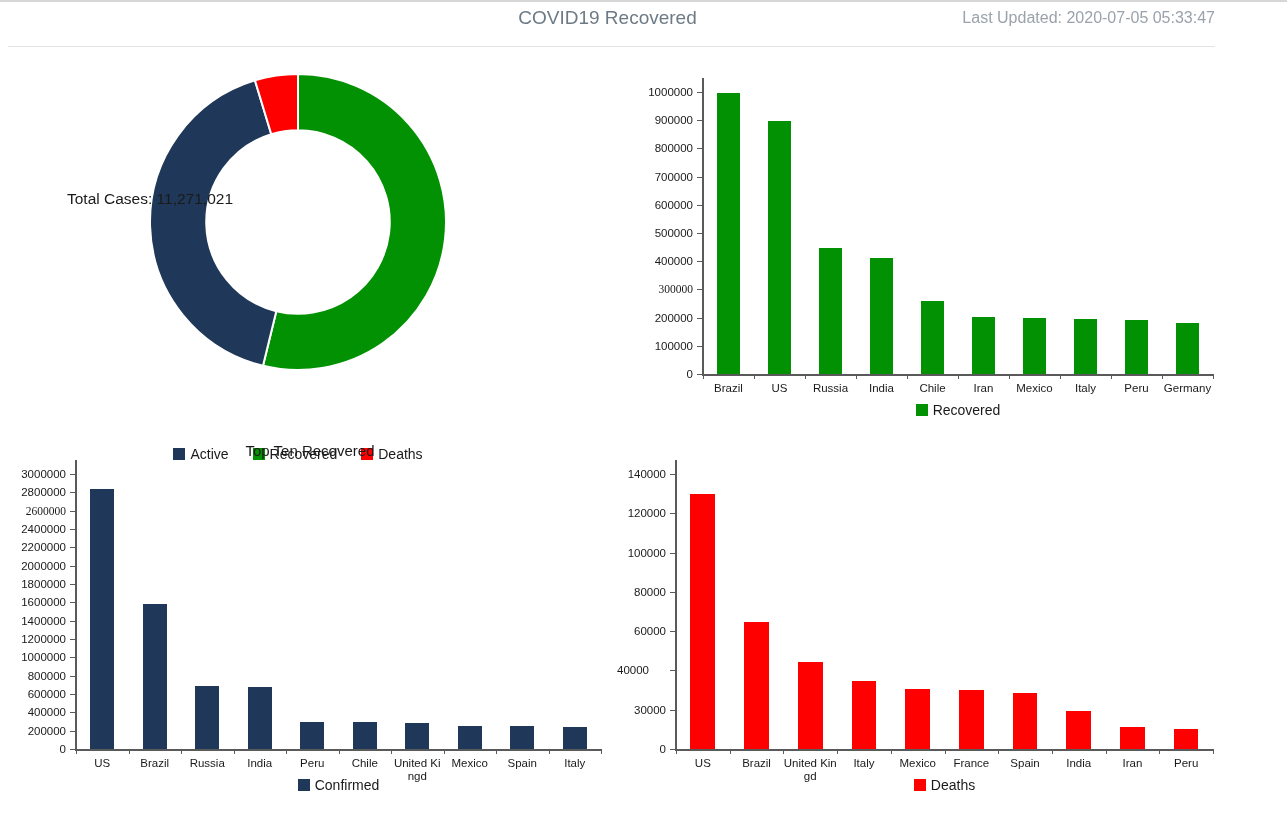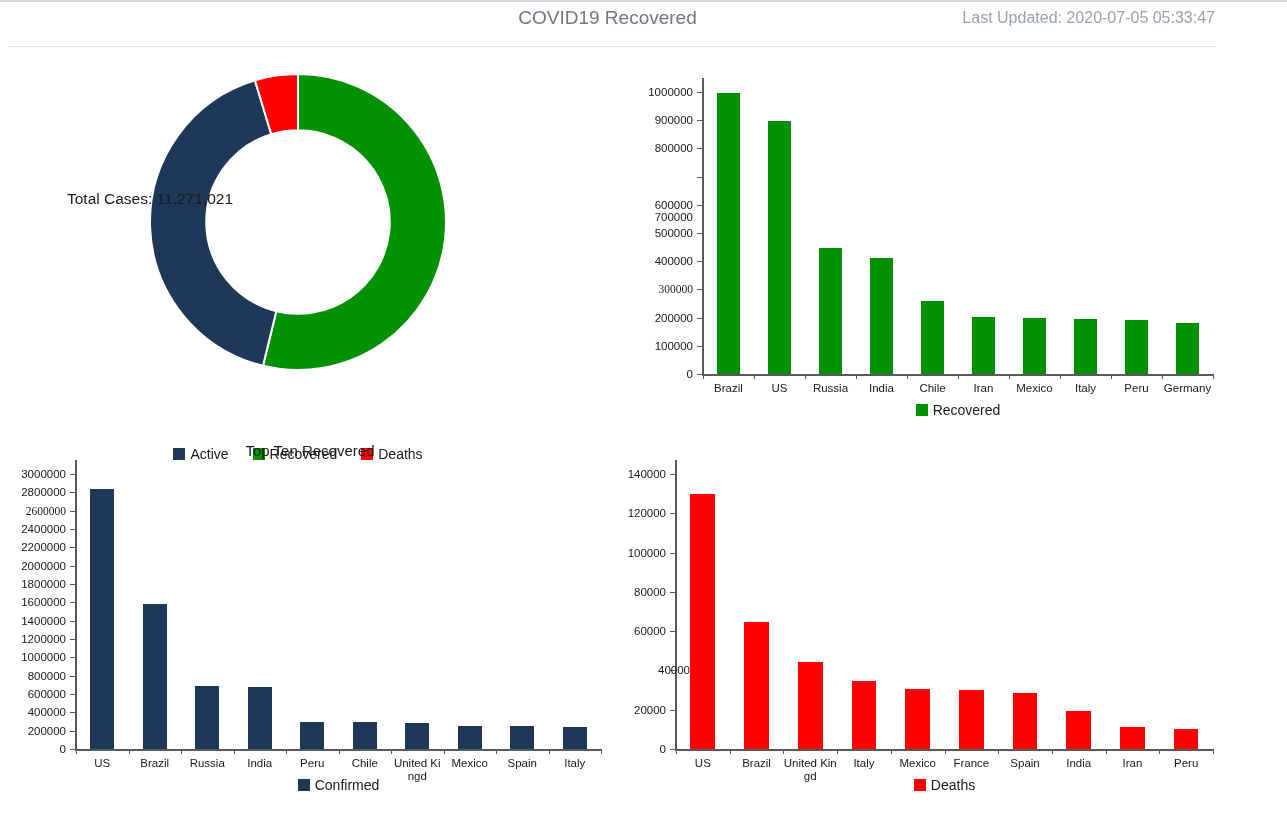--- a/index.html
+++ b/index.html
@@ -166,21 +166,21 @@
         <div class="ytick-label" style="right: 520px; top: 225.6px;">200000</div>
         <div class="ytick-mark" style="left: -6px; top: 197.4px;"></div>
         <div class="ytick-label" style="right: 520px; top: 197.4px; font-family: Liberation Serif, serif;">300000</div>
         <div class="ytick-mark" style="left: -6px; top: 169.2px;"></div>
         <div class="ytick-label" style="right: 520px; top: 169.2px;">400000</div>
         <div class="ytick-mark" style="left: -6px; top: 141px;"></div>
         <div class="ytick-label" style="right: 520px; top: 141px;">500000</div>
         <div class="ytick-mark" style="left: -6px; top: 112.8px;"></div>
         <div class="ytick-label" style="right: 520px; top: 112.8px;">600000</div>
         <div class="ytick-mark" style="left: -6px; top: 84.6px;"></div>
-        <div class="ytick-label" style="right: 520px; top: 84.6px; margin-top: 40px;">700000</div>
+        <div class="ytick-label" style="right: 520px; top: 84.6px;">700000</div>
         <div class="ytick-mark" style="left: -6px; top: 56.4px;"></div>
         <div class="ytick-label" style="right: 520px; top: 56.4px;">800000</div>
         <div class="ytick-mark" style="left: -6px; top: 28.2px;"></div>
         <div class="ytick-label" style="right: 520px; top: 28.2px;">900000</div>
         <div class="ytick-mark" style="left: -6px; top: 0px;"></div>
         <div class="ytick-label" style="right: 520px; top: 0px;">1000000</div>
         <div class="bar" style="left: 13.77px; width: 23.46px; height: 280.59px; background: rgb(2, 145, 2);"></div>
         <div class="xtick-mark" style="left: 0px; top: 282px;"></div>
         <div class="xlabel" style="left: 0px; top: 290px; width: 51px;">Brazil</div>
         <div class="bar" style="left: 64.77px; width: 23.46px; height: 253.236px; background: rgb(2, 145, 2);"></div>
@@ -299,23 +299,23 @@
     </div>
 
   <div class="quad" id="q-deaths">
     <div class="plot"></div>
   <div style="position: absolute; left: 48px; top: 32px; width: 537px; height: 275px;">
         <div class="axis-line" style="left: -1px; top: -14px; width: 1.5px; height: 289px;"></div>
         <div class="axis-line" style="left: -1px; top: 275px; width: 539px; height: 1.5px;"></div>
         <div class="ytick-mark" style="left: -6px; top: 275px;"></div>
         <div class="ytick-label" style="right: 547px; top: 275px;">0</div>
         <div class="ytick-mark" style="left: -6px; top: 235.714px;"></div>
-        <div class="ytick-label" style="right: 547px; top: 235.714px;">20000</div>
+        <div class="ytick-label" style="right: 547px; top: 235.714px;">30000</div>
         <div class="ytick-mark" style="left: -6px; top: 196.429px;"></div>
-        <div class="ytick-label" style="right: 523px; top: 196.429px;">40000</div>
+        <div class="ytick-label" style="right: 564px; top: 196.429px;">40000</div>
         <div class="ytick-mark" style="left: -6px; top: 157.143px;"></div>
         <div class="ytick-label" style="right: 547px; top: 157.143px;">60000</div>
         <div class="ytick-mark" style="left: -6px; top: 117.857px;"></div>
         <div class="ytick-label" style="right: 547px; top: 117.857px;">80000</div>
         <div class="ytick-mark" style="left: -6px; top: 78.5714px;"></div>
         <div class="ytick-label" style="right: 547px; top: 78.5714px;">100000</div>
         <div class="ytick-mark" style="left: -6px; top: 39.2857px;"></div>
         <div class="ytick-label" style="right: 547px; top: 39.2857px;">120000</div>
         <div class="ytick-mark" style="left: -6px; top: 0px;"></div>
         <div class="ytick-label" style="right: 547px; top: 0px;">140000</div>

